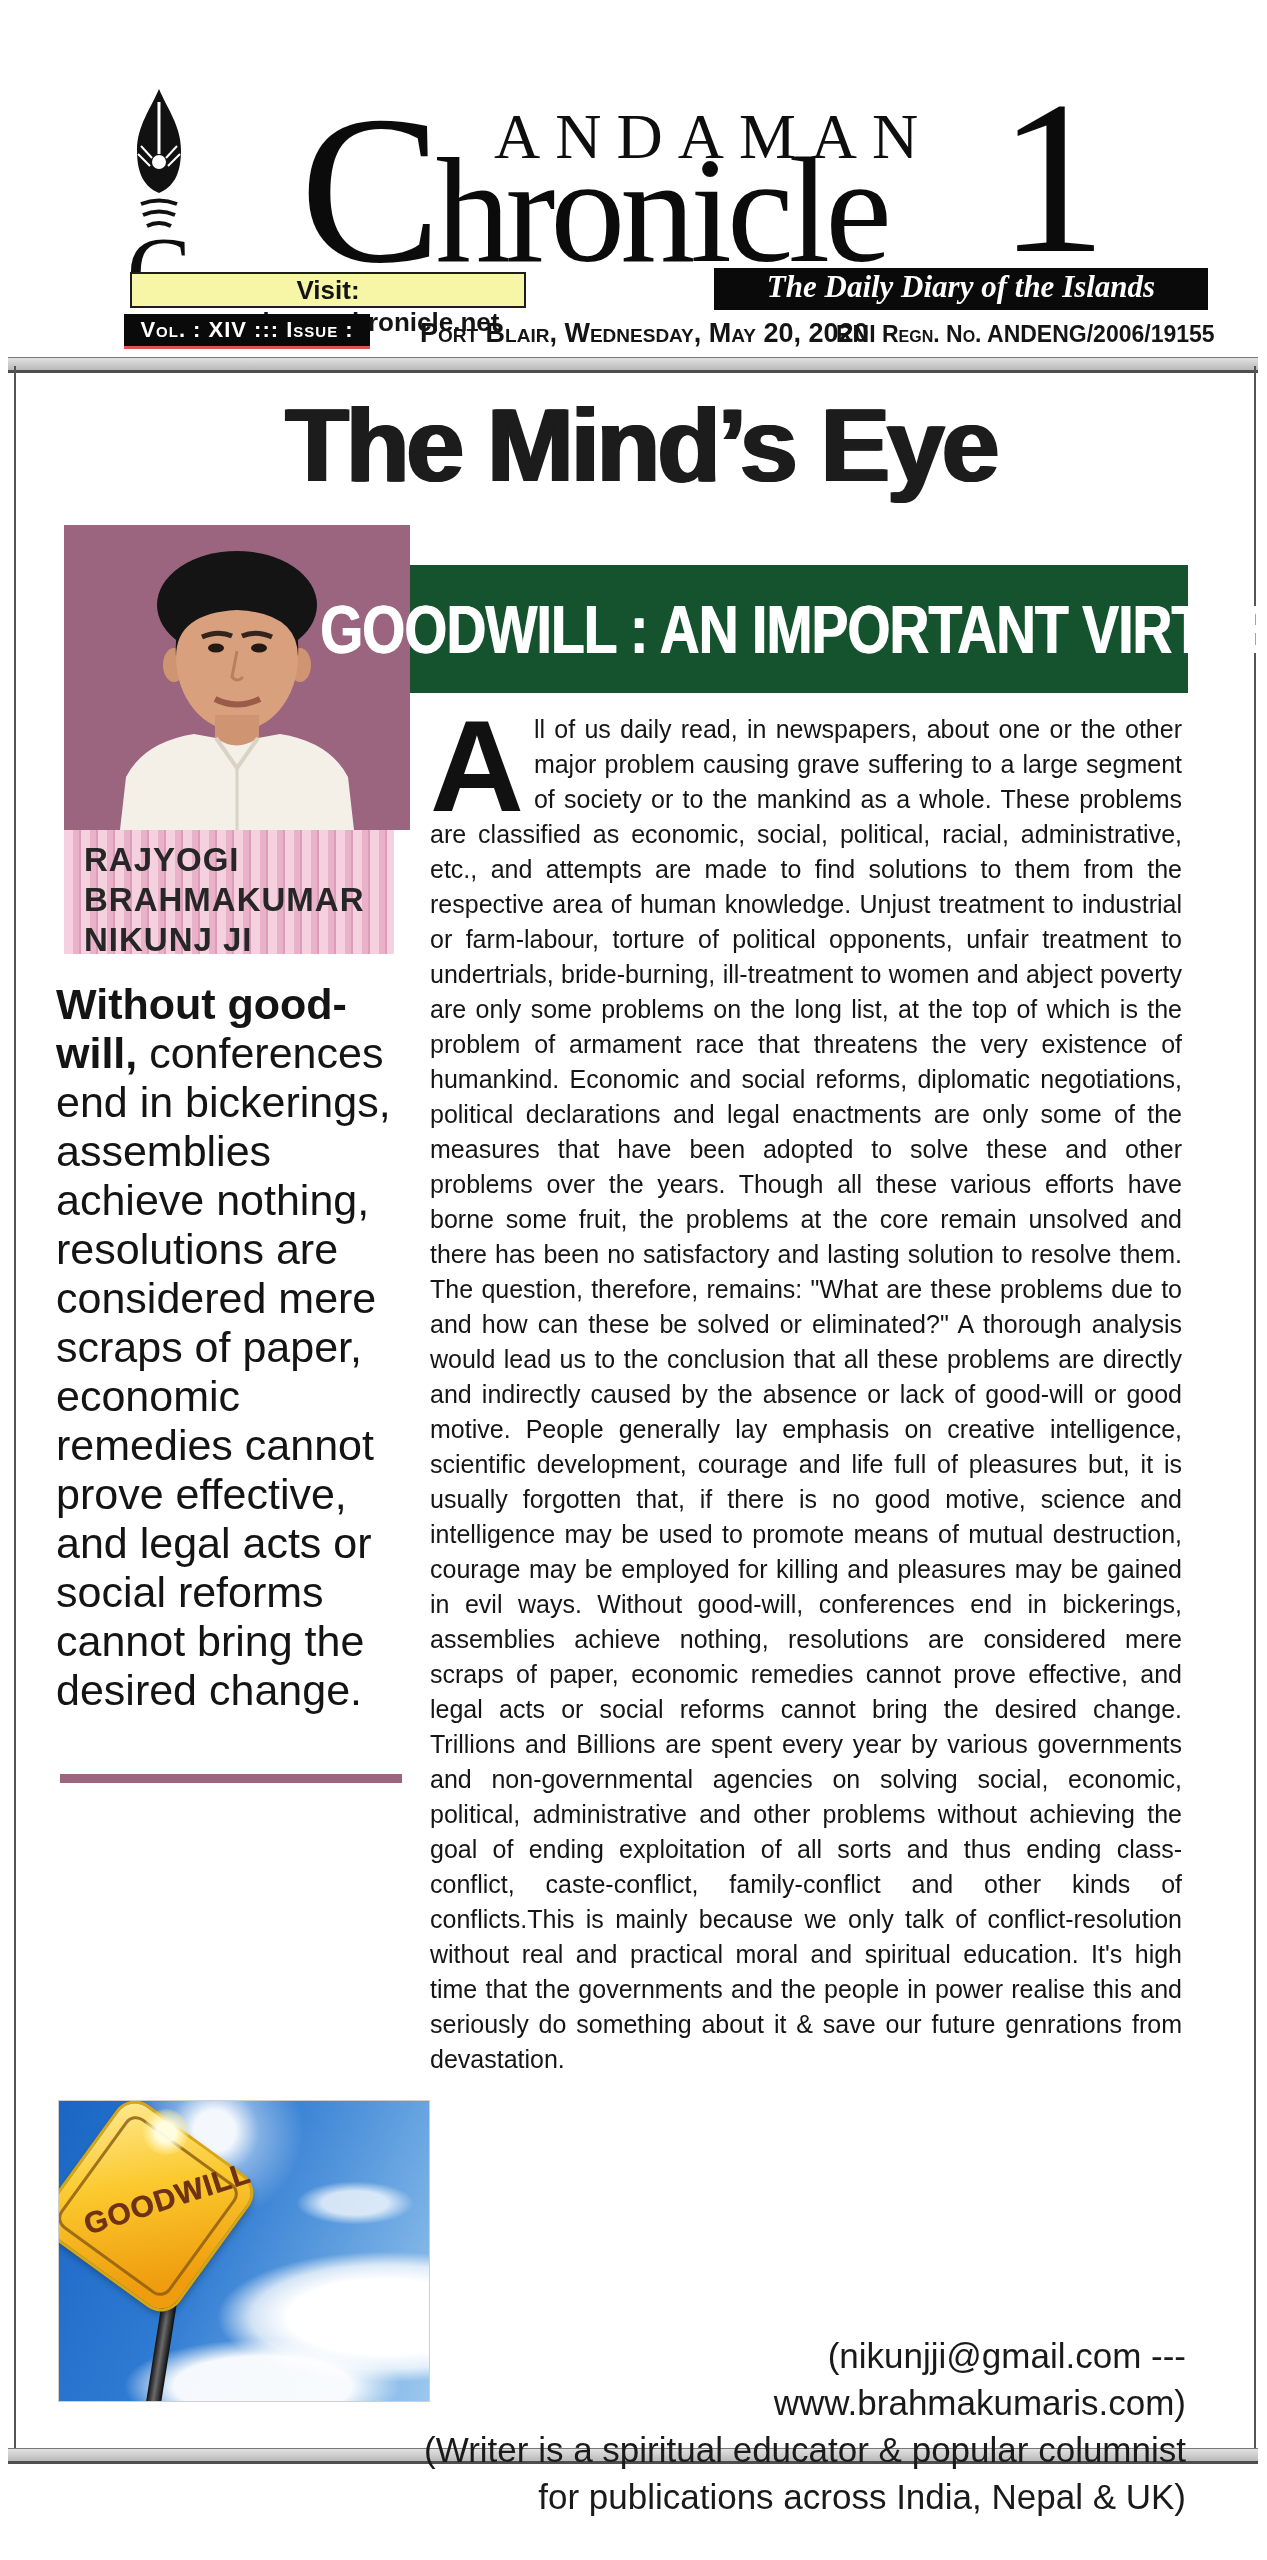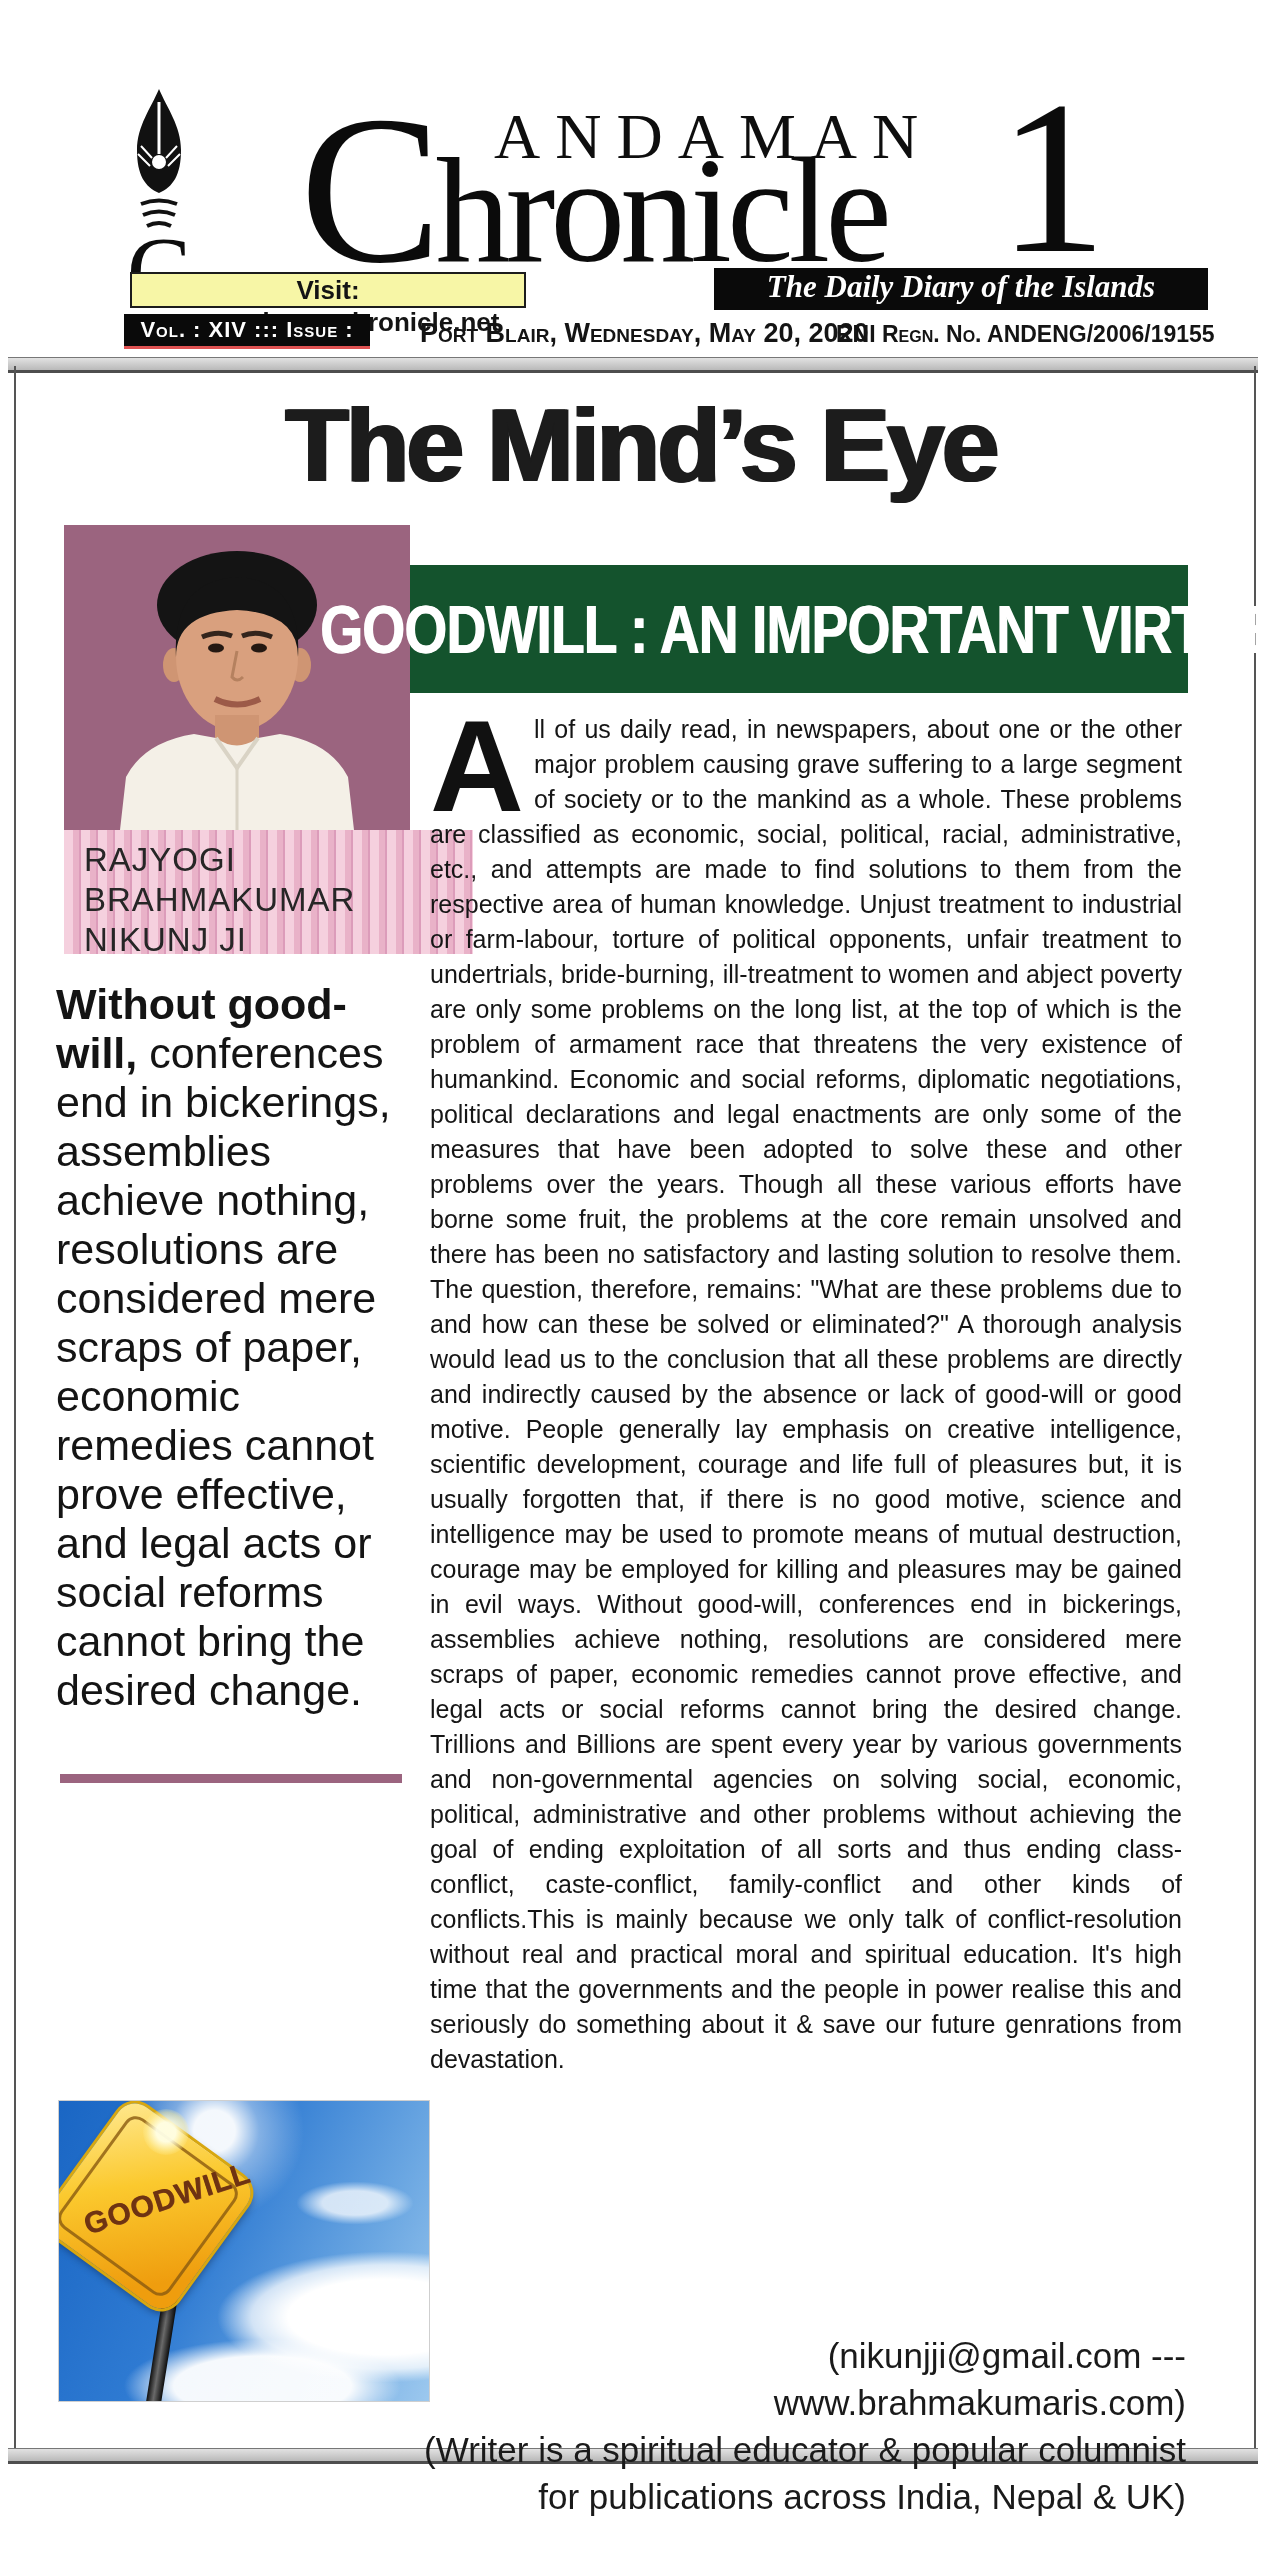--- a/index.html
+++ b/index.html
@@ -43,23 +43,23 @@
 
   
   .column-title{position:absolute;left:15px;top:386px;width:1252px;text-align:center;
         font-size:104px;font-weight:bold;letter-spacing:-3px;color:#1c1c1c;
         text-shadow:1.6px 0 0 #1c1c1c,-1.6px 0 0 #1c1c1c;}
   .photo-block{position:absolute;left:64px;top:525px;width:346px;height:305px;background:#9b647f;overflow:hidden;}
   .headline-band{position:absolute;left:410px;top:525px;width:778px;height:128px;background:#14532d;
         display:flex;align-items:center;justify-content:center;margin-top:40px;}
   .headline{color:#fff;font-weight:bold;font-size:57px;letter-spacing:-1px;white-space:nowrap;
         transform:scaleY(1.2) scaleX(.97);text-shadow:1px 0 0 #fff;}
-  .author-caption{position:absolute;left:64px;top:830px;width:409px;height:124px;box-sizing:border-box;
+  .author-caption{position:absolute;left:64px;top:830px;width:330px;height:124px;box-sizing:border-box;
         background:repeating-linear-gradient(90deg,#f5d0de 0 9px,#e9b2c8 9px 15px,#dc9cba 15px 17px);
-        font-weight:normal;font-size:33px;line-height:40px;color:#262626;padding:10px 0 0 20px;letter-spacing:1px;}
+        font-weight:bold;font-size:33px;line-height:40px;color:#262626;padding:10px 0 0 20px;letter-spacing:1px;}
   .pull-quote{position:absolute;left:56px;top:980px;width:354px;font-size:43px;line-height:49px;color:#141414;}
   .pull-quote .q-bold{font-weight:bold;}
   .quote-rule{position:absolute;left:60px;top:1774px;width:342px;height:9px;background:#9b647f;}
 
   .body-text{position:absolute;left:430px;top:712px;width:752px;font-size:25px;line-height:35px;
         text-align:justify;color:#151515;}
   .drop-cap{float:left;font-size:130px;line-height:97px;font-weight:bold;margin:6px 10px 0 0;color:#111;}
   .credits{position:absolute;left:420px;top:2284px;width:766px;text-align:right;
         font-size:35px;line-height:47px;color:#1a1a1a;margin-top:48px;}
 

